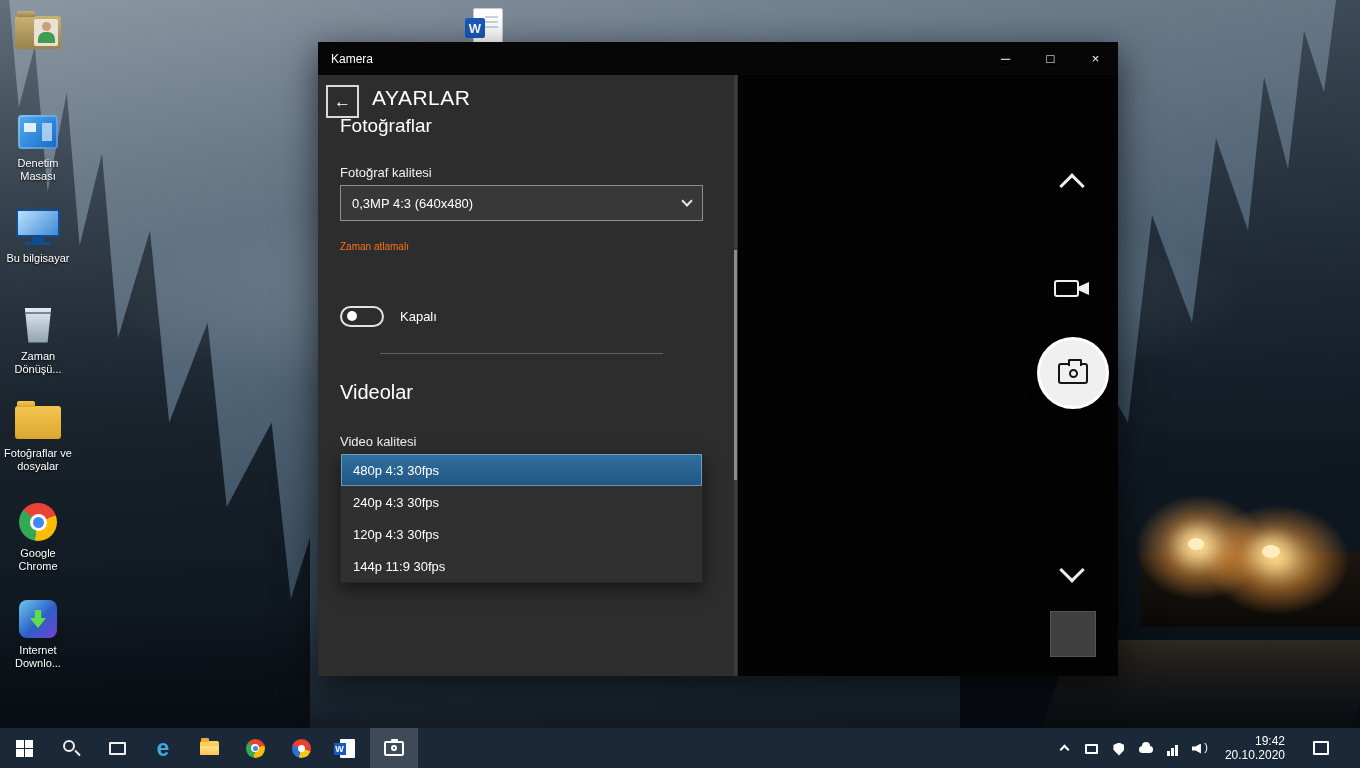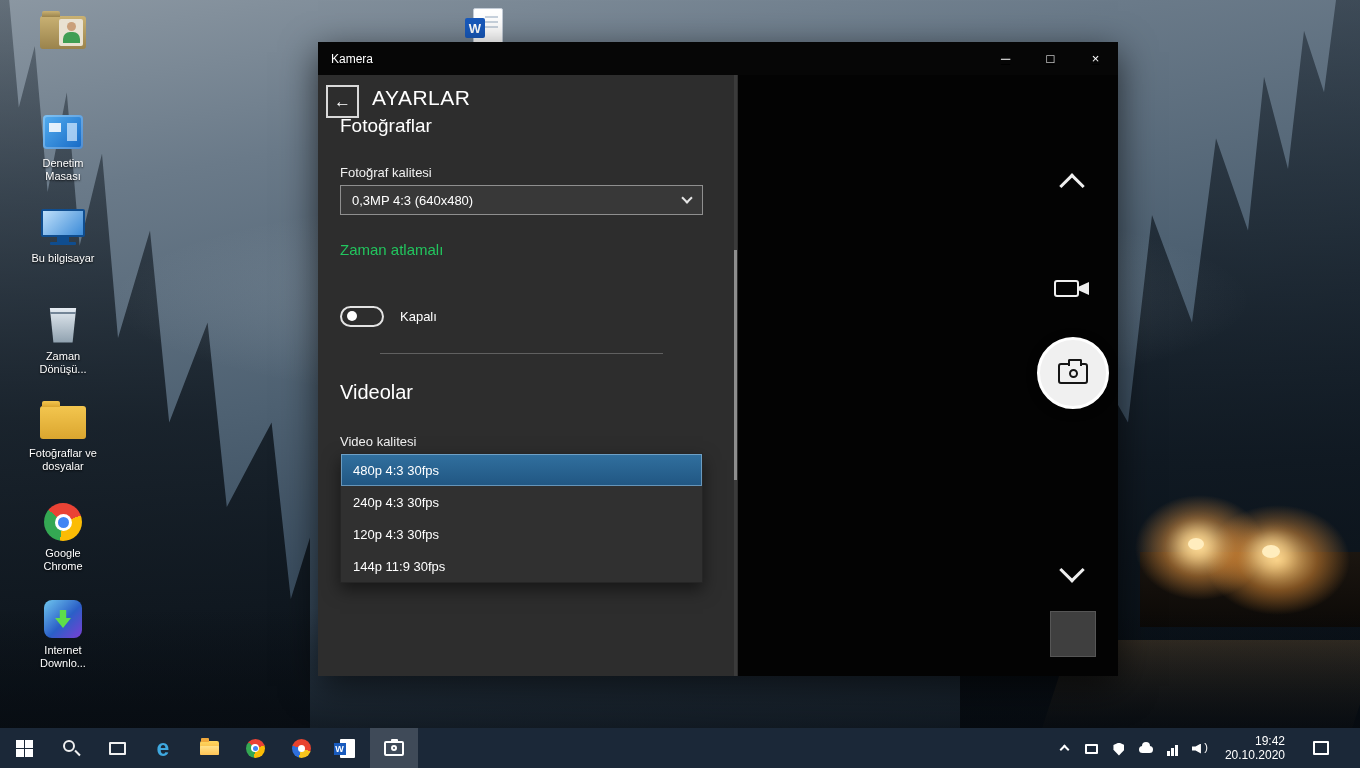--- a/index.html
+++ b/index.html
@@ -29,21 +29,21 @@
     background:radial-gradient(closest-side,rgba(255,210,130,.95),rgba(255,160,60,.45) 55%,rgba(255,150,50,0)); }
   .glow-core { position:absolute; background:#ffedbe; border-radius:50%;
     box-shadow:0 0 18px 8px rgba(255,220,150,.9); }
   #core-a { left:1188px; top:538px; width:16px; height:12px; }
   #core-b { left:1262px; top:545px; width:18px; height:13px; }
   #track-sheen { left:1050px; top:640px; width:310px; height:128px; transform:skewX(-18deg);
     background:linear-gradient(180deg,rgba(255,180,90,.18),rgba(255,180,90,0) 80%); }
 
   
   .desk-icon { position:absolute; width:76px; text-align:center; color:#fff;
-    font-size:11px; line-height:13px; text-shadow:0 1px 2px rgba(0,0,0,.9); cursor:default;margin-left:25px; }
+    font-size:11px; line-height:13px; text-shadow:0 1px 2px rgba(0,0,0,.9); cursor:default; }
   .desk-art { height:44px; margin-bottom:3px; display:flex; align-items:flex-end;
     justify-content:center; flex-direction:column; align-items:center; }
   .fold { width:46px; height:33px; background:linear-gradient(180deg,#f3c64f,#dba62f);
     border-radius:3px; position:relative; }
   .fold::before { content:""; position:absolute; top:-5px; left:2px; width:18px; height:6px;
     border-radius:2px 2px 0 0; background:inherit; }
   .fold.olive { background:linear-gradient(180deg,#c9b173,#9a834c); }
   .photo { position:absolute; right:3px; bottom:3px; width:24px; height:27px;
     background:#e9e2d2; border-radius:2px; overflow:hidden; }
   .photo-head { width:9px; height:9px; background:#caa07a; border-radius:50%; margin:3px auto 0; }
@@ -90,27 +90,27 @@
   #win-content { display:flex; height:601px; }
   #settings-panel { width:420px; background:#2d2d2d; position:relative; overflow:hidden; }
   #preview { flex:1; background:#030303; position:relative; }
 
   #back-btn { position:absolute; left:8px; top:10px; width:33px; height:33px;
     border:2px solid #d9d9d9; color:#fff; font-size:17px; display:flex;
     align-items:center; justify-content:center; }
   #settings-title { position:absolute; left:54px; top:11px; color:#fff; font-size:21px; letter-spacing:.5px; }
   #photos-heading { position:absolute; left:22px; top:40px; color:#fff; font-size:19px; }
   #photo-quality-label { position:absolute; left:22px; top:90px; color:#f0f0f0; font-size:13px; }
-  #photo-quality-select { position:absolute; left:22px; top:110px; width:363px; height:30px;
+  #photo-quality-select { position:absolute; left:22px; top:110px; width:363px; height:36px;
     background:#383838; border:1px solid #8f8f8f; color:#fff; font-size:13px;
     display:flex; align-items:center; padding:8px 11px; }
   .chev { display:inline-block; border:solid #e6e6e6; border-width:0; }
   .chev-down-sm { width:8px; height:8px; border-right-width:2px; border-bottom-width:2px;
     transform:rotate(45deg); margin-left:auto; margin-top:-4px; }
-  #timelapse-label { position:absolute; left:22px; top:166px; color:#22c55e; font-size:15px; }
+  #timelapse-label { position:absolute; left:22px; top:166px; color:#f97316; font-size:10px; }
   #timelapse-desc { position:absolute; left:22px; top:186px; width:350px; color:#dcdcdc;
     font-size:13px; line-height:20px; }
   #timelapse-toggle { position:absolute; left:22px; top:231px; width:44px; height:21px;
     border:2px solid #e3e3e3; border-radius:11px; }
   #toggle-knob { position:absolute; left:5px; top:3px; width:10px; height:10px;
     background:#fff; border-radius:50%; }
   #toggle-state { position:absolute; left:82px; top:234px; color:#fff; font-size:13px; }
   #settings-divider { position:absolute; left:62px; top:278px; width:283px; height:1px; background:#606060; }
   #videos-heading { position:absolute; left:22px; top:306px; color:#fff; font-size:20px; }
   #video-quality-label { position:absolute; left:22px; top:359px; color:#f0f0f0; font-size:13px; }

